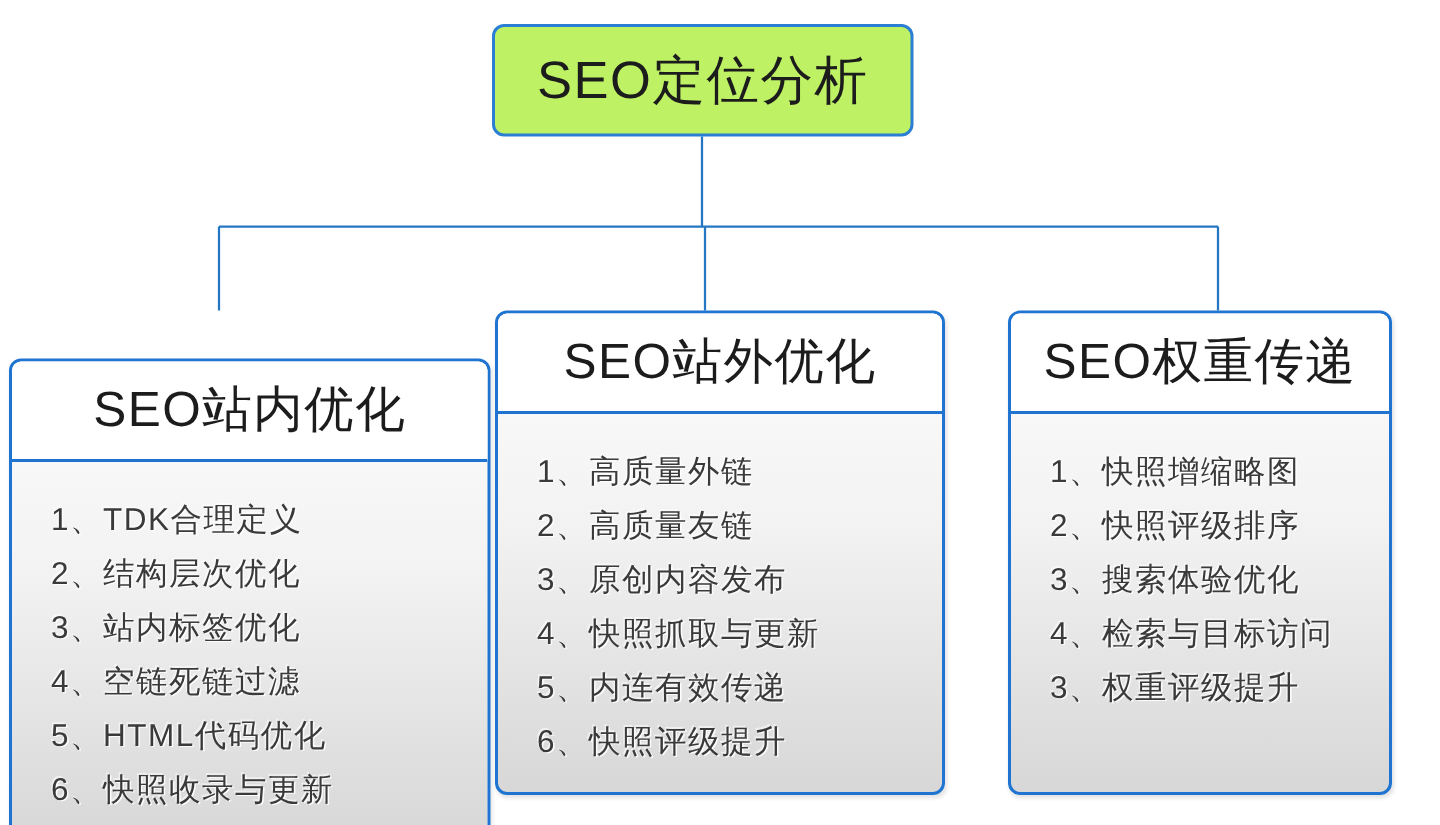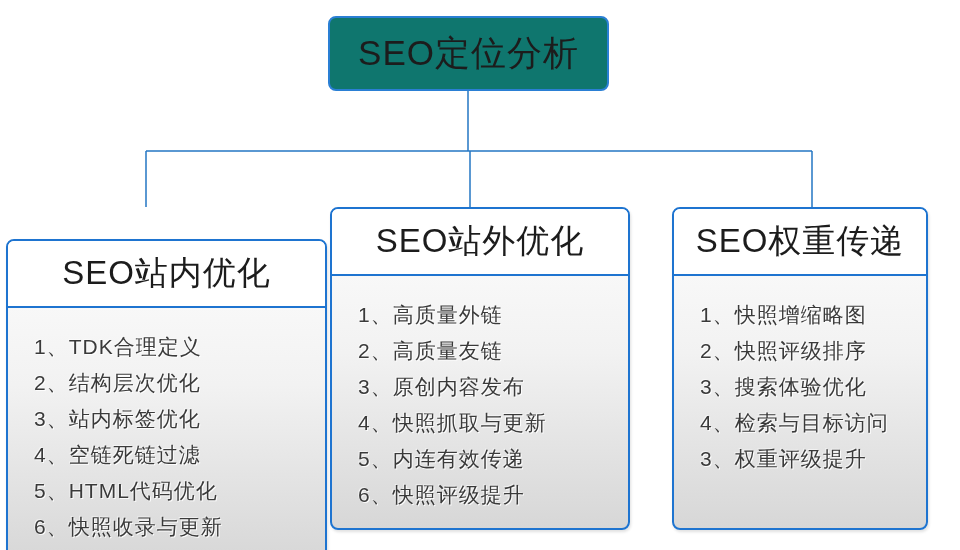--- a/index.html
+++ b/index.html
@@ -8,21 +8,21 @@
     width:960px;height:550px;
     background:#ffffff;
     font-family:"Liberation Sans","DejaVu Sans",sans-serif;
     overflow:hidden;
   }
   .connectors{position:absolute;left:0;top:0;width:960px;height:550px;}
 
   .root-box{
     position:absolute;
     left:328px;top:16px;width:281px;height:75px;
-    background:#0f766e;
+    background:#bef264;
     border:2px solid #2a7fd4;
     border-radius:8px;
     box-sizing:border-box;
     display:flex;align-items:center;justify-content:center;
     font-size:35px;
     letter-spacing:1px;
     color:#1c1c1c;
   }
 
   .col{

